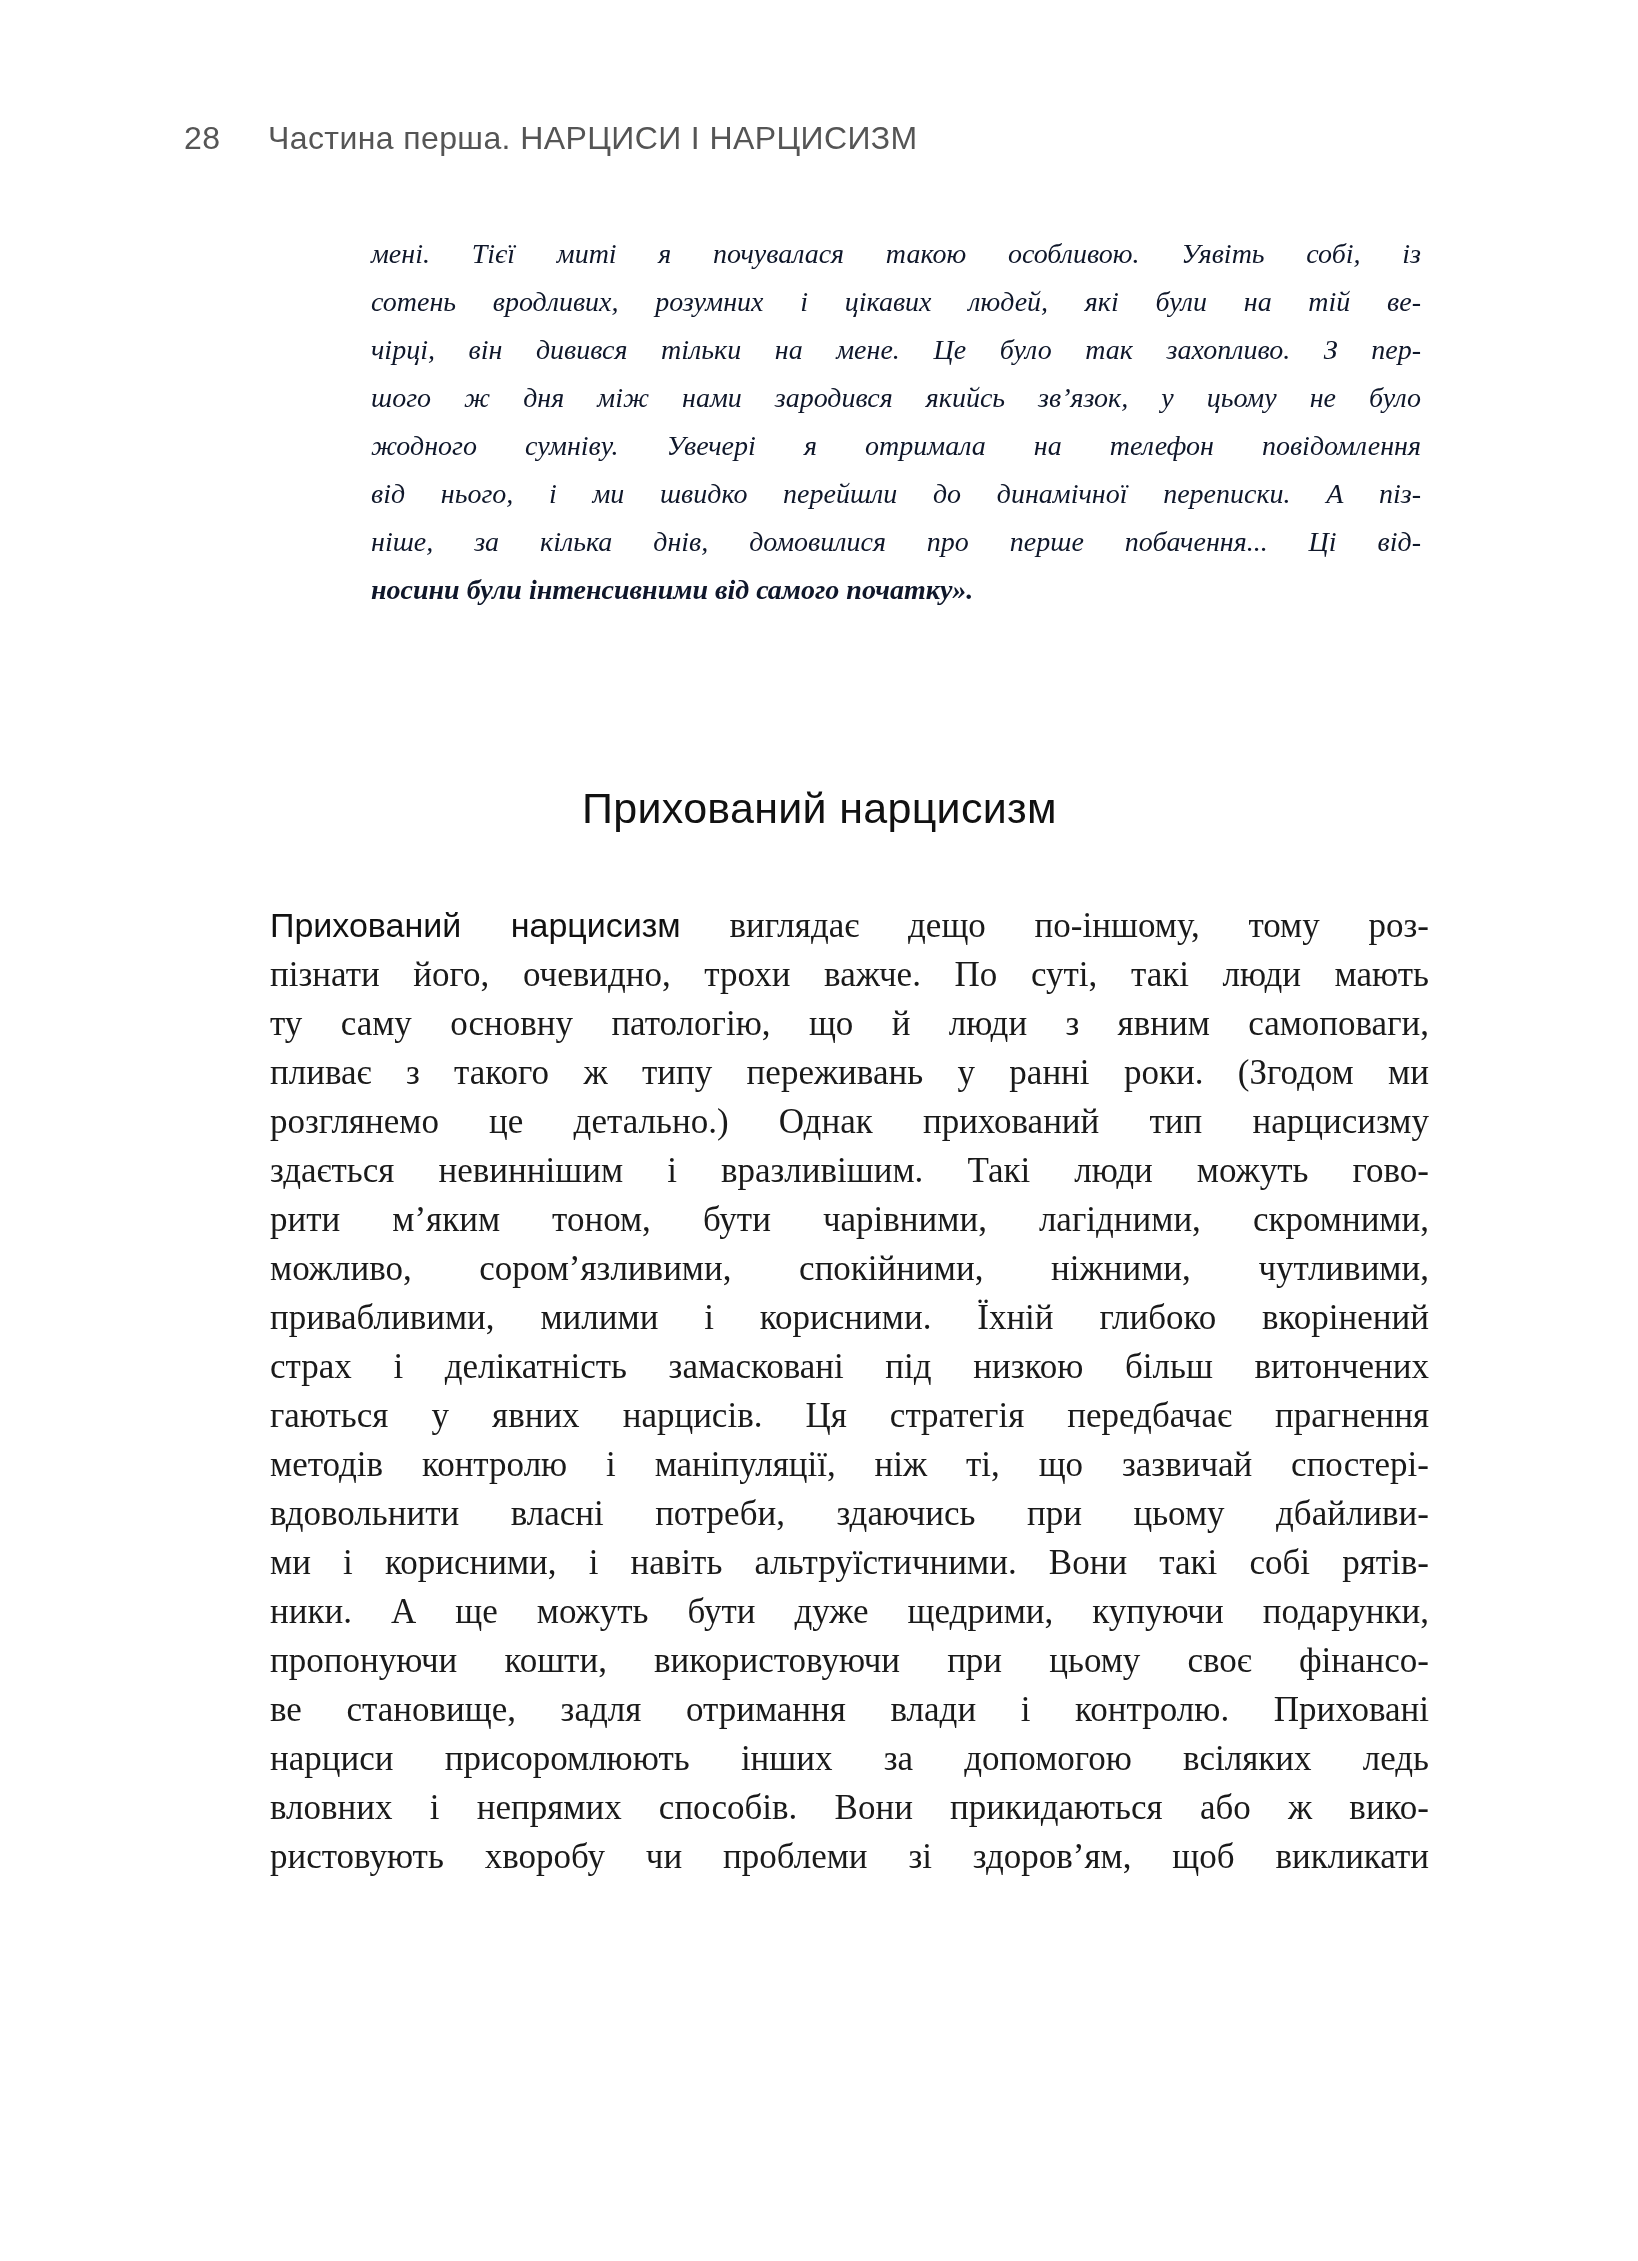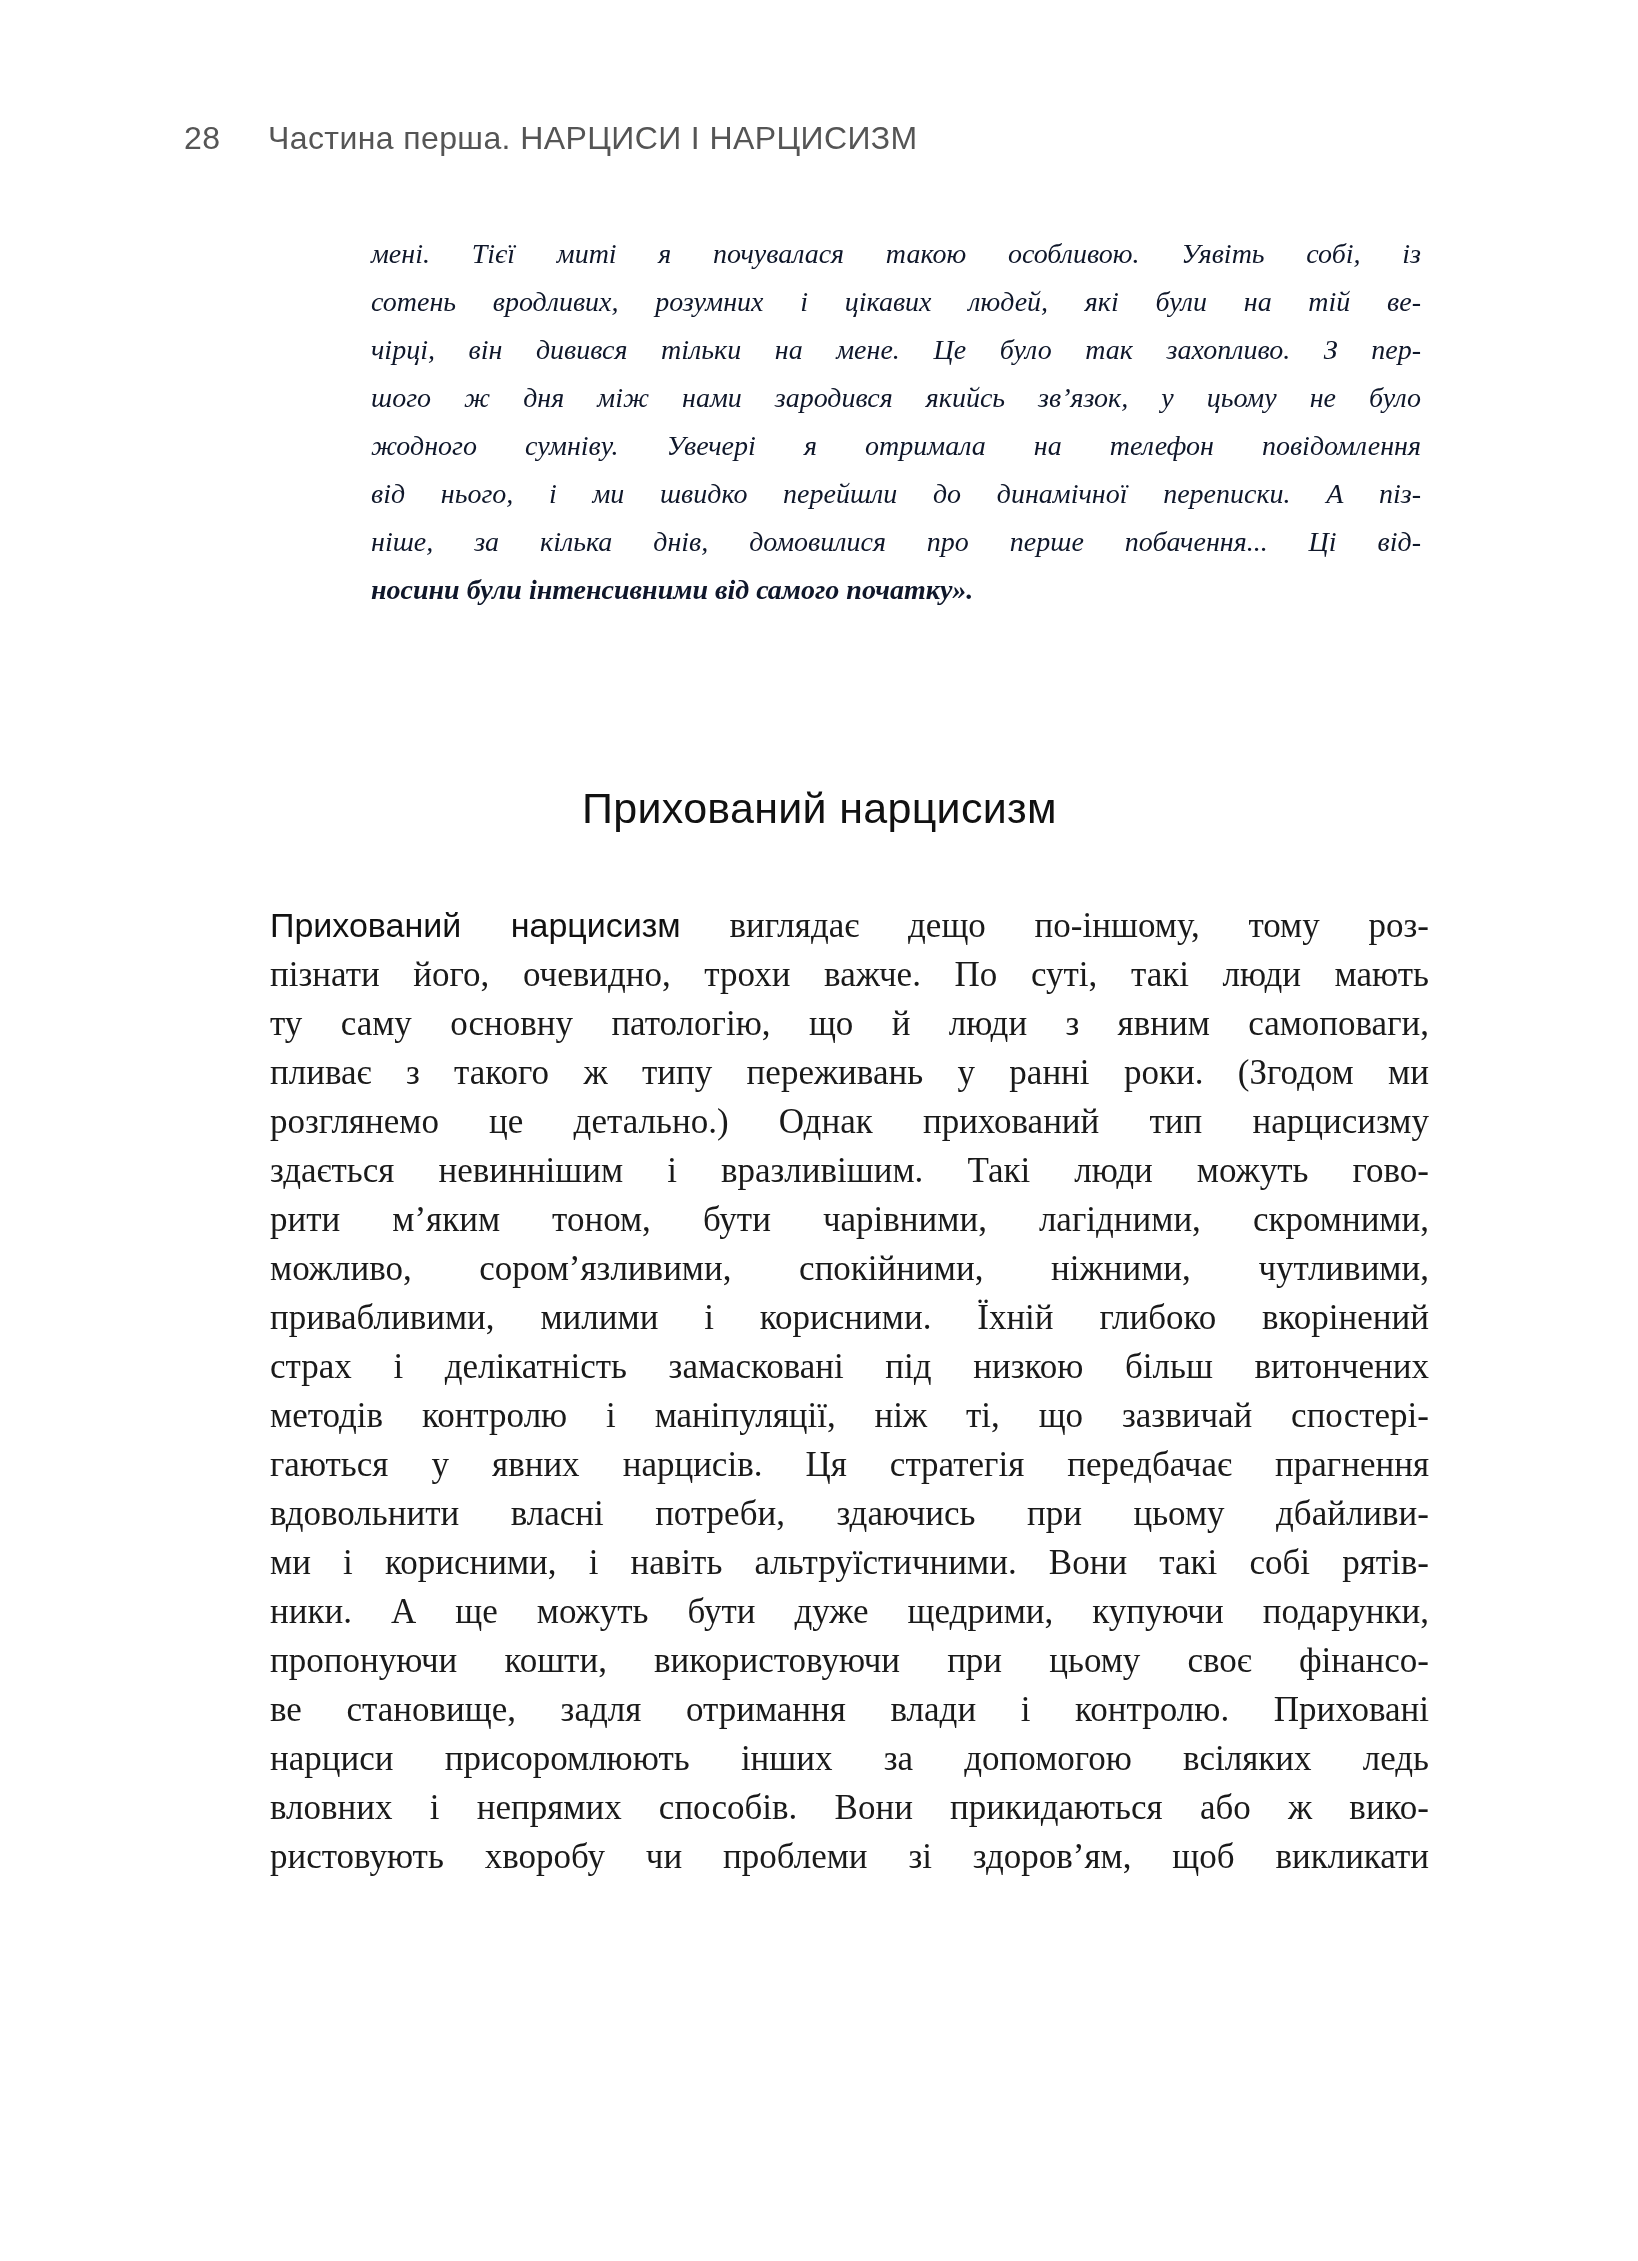--- a/index.html
+++ b/index.html
@@ -57,22 +57,22 @@
     <div class="line"><span class="lead">Прихований нарцисизм</span><span> виглядає дещо по-іншому, тому роз-</span></div>
     <div class="line">пізнати його, очевидно, трохи важче. По суті, такі люди мають</div>
     <div class="line">ту саму основну патологію, що й люди з явним самоповаги,</div>
     <div class="line">пливає з такого ж типу переживань у ранні роки. (Згодом ми</div>
     <div class="line">розглянемо це детально.) Однак прихований тип нарцисизму</div>
     <div class="line">здається невиннішим і вразливішим. Такі люди можуть гово-</div>
     <div class="line">рити м’яким тоном, бути чарівними, лагідними, скромними,</div>
     <div class="line">можливо, сором’язливими, спокійними, ніжними, чутливими,</div>
     <div class="line">привабливими, милими і корисними. Їхній глибоко вкорінений</div>
     <div class="line">страх і делікатність замасковані під низкою більш витончених</div>
+    <div class="line">гаються у явних нарцисів. Ця стратегія передбачає прагнення</div>
     <div class="line">методів контролю і маніпуляції, ніж ті, що зазвичай спостері-</div>
-    <div class="line">гаються у явних нарцисів. Ця стратегія передбачає прагнення</div>
     <div class="line">вдовольнити власні потреби, здаючись при цьому дбайливи-</div>
     <div class="line">ми і корисними, і навіть альтруїстичними. Вони такі собі рятів-</div>
     <div class="line">ники. А ще можуть бути дуже щедрими, купуючи подарунки,</div>
     <div class="line">пропонуючи кошти, використовуючи при цьому своє фінансо-</div>
     <div class="line">ве становище, задля отримання влади і контролю. Приховані</div>
     <div class="line">нарциси присоромлюють інших за допомогою всіляких ледь</div>
     <div class="line">вловних і непрямих способів. Вони прикидаються або ж вико-</div>
     <div class="line">ристовують хворобу чи проблеми зі здоров’ям, щоб викликати</div>
   </div>
 

